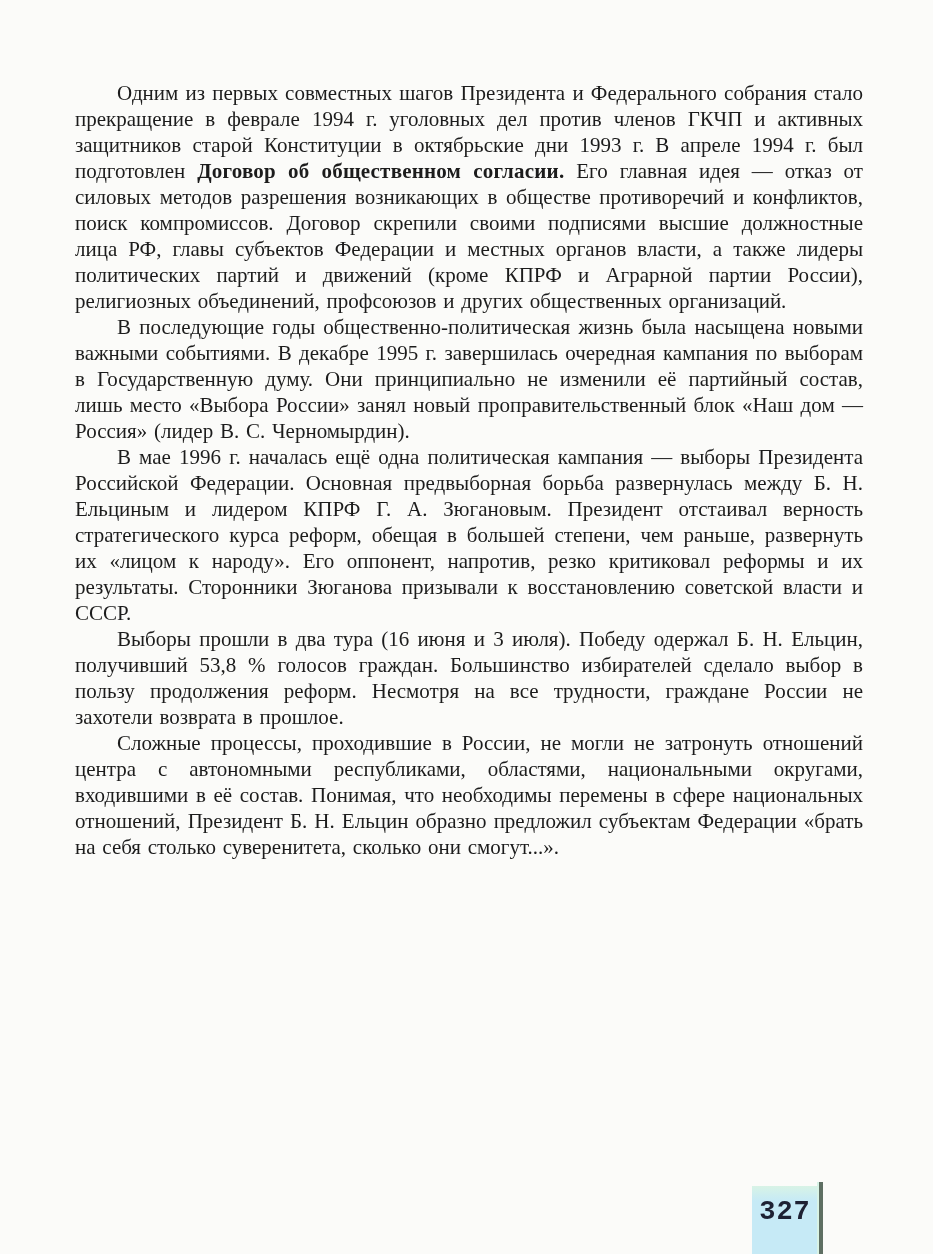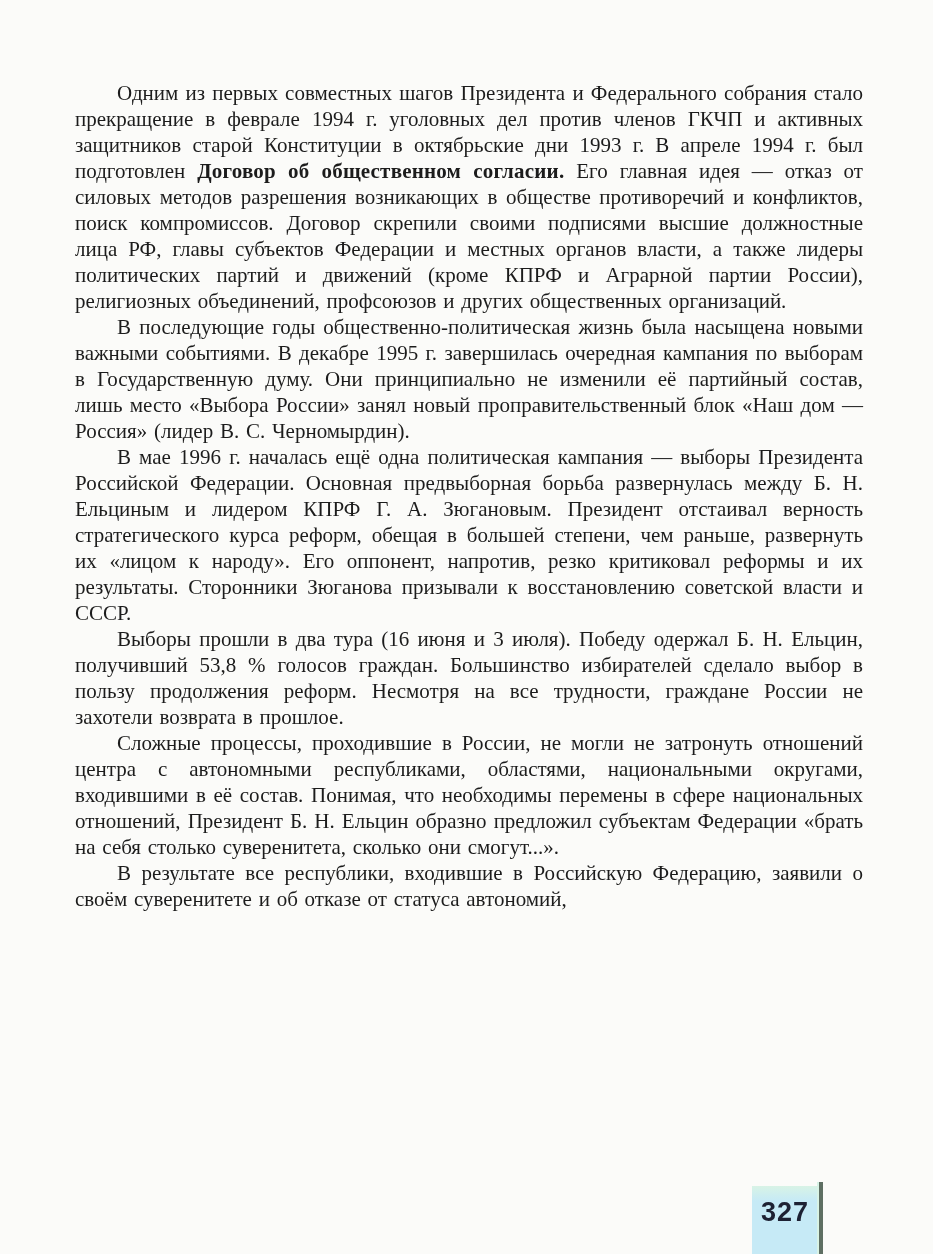--- a/index.html
+++ b/index.html
@@ -41,21 +41,21 @@
     left: 752px;
     top: 1186px;
     width: 66px;
     height: 68px;
     background: linear-gradient(180deg, var(--badge-mint, #d8f3e6) 0%, var(--badge-bg, #c6eaf6) 22%);
     display: flex;
     justify-content: center;
     align-items: flex-start;
   }
   .page-number {
-    font-family: Liberation Sans, sans-serif;
+    font-family: Liberation Mono, monospace;
     font-weight: 700;
     font-size: 27px;
     letter-spacing: 1px;
     color: var(--page-number-ink, #1d2133);
     margin-top: 11px;
     text-align: right;
   }
   .badge-stripe {
     position: absolute;
     left: 817px;
@@ -71,21 +71,20 @@
 
 <div class="page">
 
   <main class="text-block">
 
   <p><span>Одним из первых совместных шагов Президента и Федерального собрания стало прекращение в феврале 1994 г. уголовных дел против членов ГКЧП и активных защитников старой Конституции в октябрьские дни 1993 г. В апреле 1994 г. был подготовлен </span><b>Договор об общественном согласии.</b><span> Его главная идея — отказ от силовых методов разрешения возникающих в обществе противоречий и конфликтов, поиск компромиссов. Договор скрепили своими подписями высшие должностные лица РФ, главы субъектов Федерации и местных органов власти, а также лидеры политических партий и движений (кроме КПРФ и Аграрной партии России), религиозных объединений, профсоюзов и других общественных организаций.</span></p>
       <p><span>В последующие годы общественно-политическая жизнь была насыщена новыми важными событиями. В декабре 1995 г. завершилась очередная кампания по выборам в Государственную думу. Они принципиально не изменили её партийный состав, лишь место «Выбора России» занял новый проправительственный блок «Наш дом — Россия» (лидер В. С. Черномырдин).</span></p>
       <p><span>В мае 1996 г. началась ещё одна политическая кампания — выборы Президента Российской Федерации. Основная предвыборная борьба развернулась между Б. Н. Ельциным и лидером КПРФ Г. А. Зюгановым. Президент отстаивал верность стратегического курса реформ, обещая в большей степени, чем раньше, развернуть их «лицом к народу». Его оппонент, напротив, резко критиковал реформы и их результаты. Сторонники Зюганова призывали к восстановлению советской власти и СССР.</span></p>
       <p><span>Выборы прошли в два тура (16 июня и 3 июля). Победу одержал Б. Н. Ельцин, получивший 53,8 % голосов граждан. Большинство избирателей сделало выбор в пользу продолжения реформ. Несмотря на все трудности, граждане России не захотели возврата в прошлое.</span></p>
       <p><span>Сложные процессы, проходившие в России, не могли не затронуть отношений центра с автономными республиками, областями, национальными округами, входившими в её состав. Понимая, что необходимы перемены в сфере национальных отношений, Президент Б. Н. Ельцин образно предложил субъектам Федерации «брать на себя столько суверенитета, сколько они смогут...».</span></p>
-      <p><span>В результате все республики, входившие в Российскую Федерацию, заявили о своём суверенитете и об отказе от статуса автономий,</span></p>
     </main>
 
   <div class="page-badge">
     <span class="page-number">327</span>
   </div>
   <div class="badge-stripe"></div>
 
 </div>
 
 </body></html>

